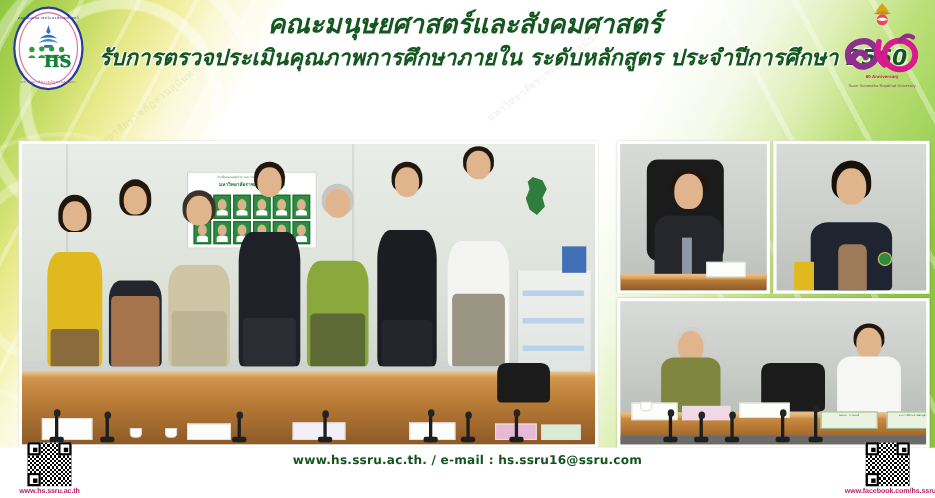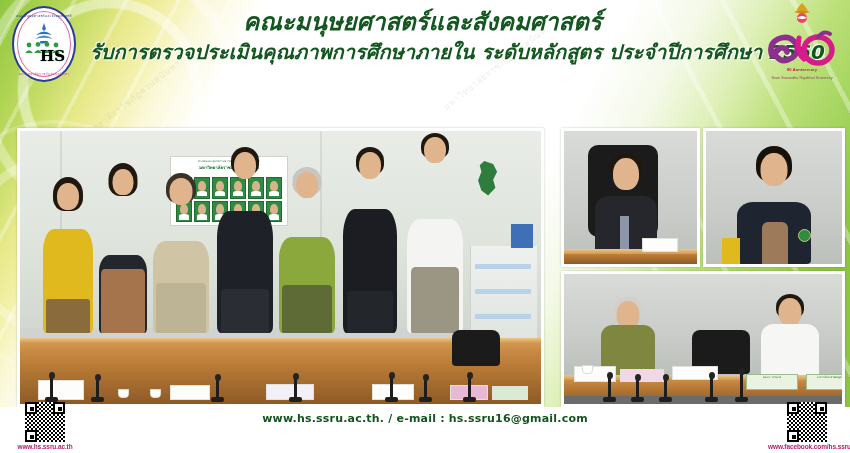--- a/index.html
+++ b/index.html
@@ -101,21 +101,21 @@
     font-size:3.4px;color:#2b3a9c;letter-spacing:.2px;
   }
   .logo-hs .ringtext.b{top:auto;bottom:6px;color:#c0508c;}
   .logo-hs .crown{
     position:absolute;left:50%;top:17px;transform:translateX(-50%);
     width:26px;height:24px;
   }
   .logo-hs .hs{
     position:absolute;left:17px;right:0;bottom:17px;text-align:center;
     font-family:"DejaVu Serif","Liberation Serif",serif;
-    font-weight:bold;font-size:15px;color:#000000;
+    font-weight:bold;font-size:15px;color:#15803d;
     text-shadow:0 0 1px #0d5f24;
   }
   .logo-hs .people{
     position:absolute;left:50%;bottom:29px;transform:translateX(-50%);
     width:40px;height:11px;
   }
 
   
   .logo-80{position:absolute;right:8px;top:4px;width:80px;height:80px;}
   .logo-80 .num{
@@ -472,21 +472,21 @@
       <div class="mic" style="left:72px;height:24px;"></div>
       <div class="mic" style="left:100px;height:24px;"></div>
       <div class="mic" style="left:146px;height:26px;"></div>
       <div class="mic" style="left:176px;height:30px;"></div>
       <div class="nameplate" style="left:182px;bottom:14px;width:50px;height:13px;">ผศ.ดร. วรรณวดี</div>
       <div class="nameplate" style="left:242px;bottom:14px;width:46px;height:13px;">อาจารย์ประจำหลักสูตร</div>
     </div>
   </div>
 
   <div class="footer">
-    <div class="f-line f2">www.hs.ssru.ac.th. / e-mail : hs.ssru16@gmail.com</div>
+    <div class="f-line f2">www.hs.ssru.ac.th. / e-mail : hs.ssru16@ssru.com</div>
 
     <div class="qr" id="qr-left">
       <div class="qr-img">
         <span class="eye e1"></span>
           <span class="eye e2"></span>
           <span class="eye e3"></span>
       </div>
       <div class="qr-cap">www.hs.ssru.ac.th</div>
     </div>
 

